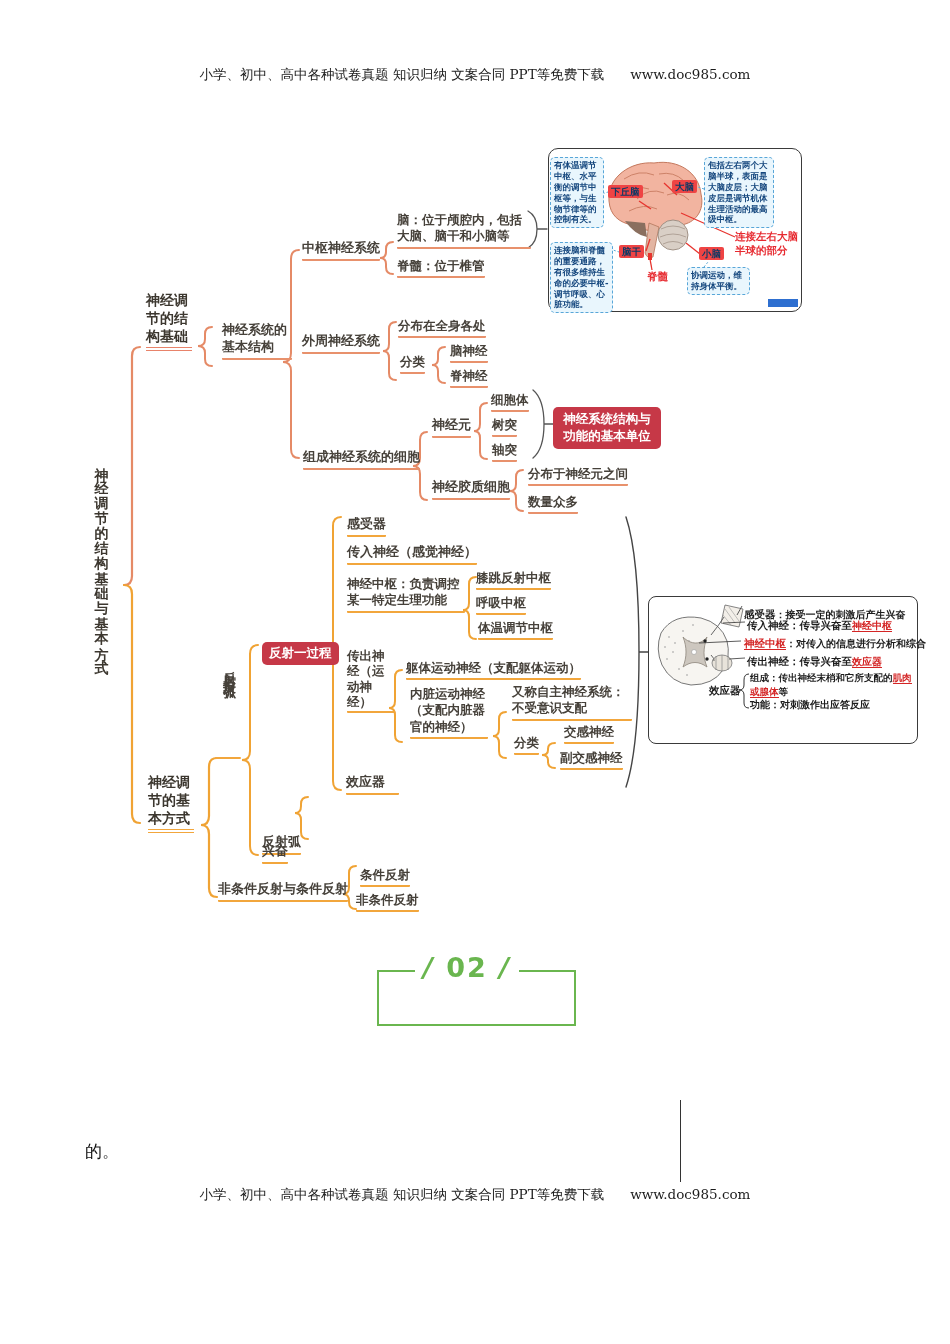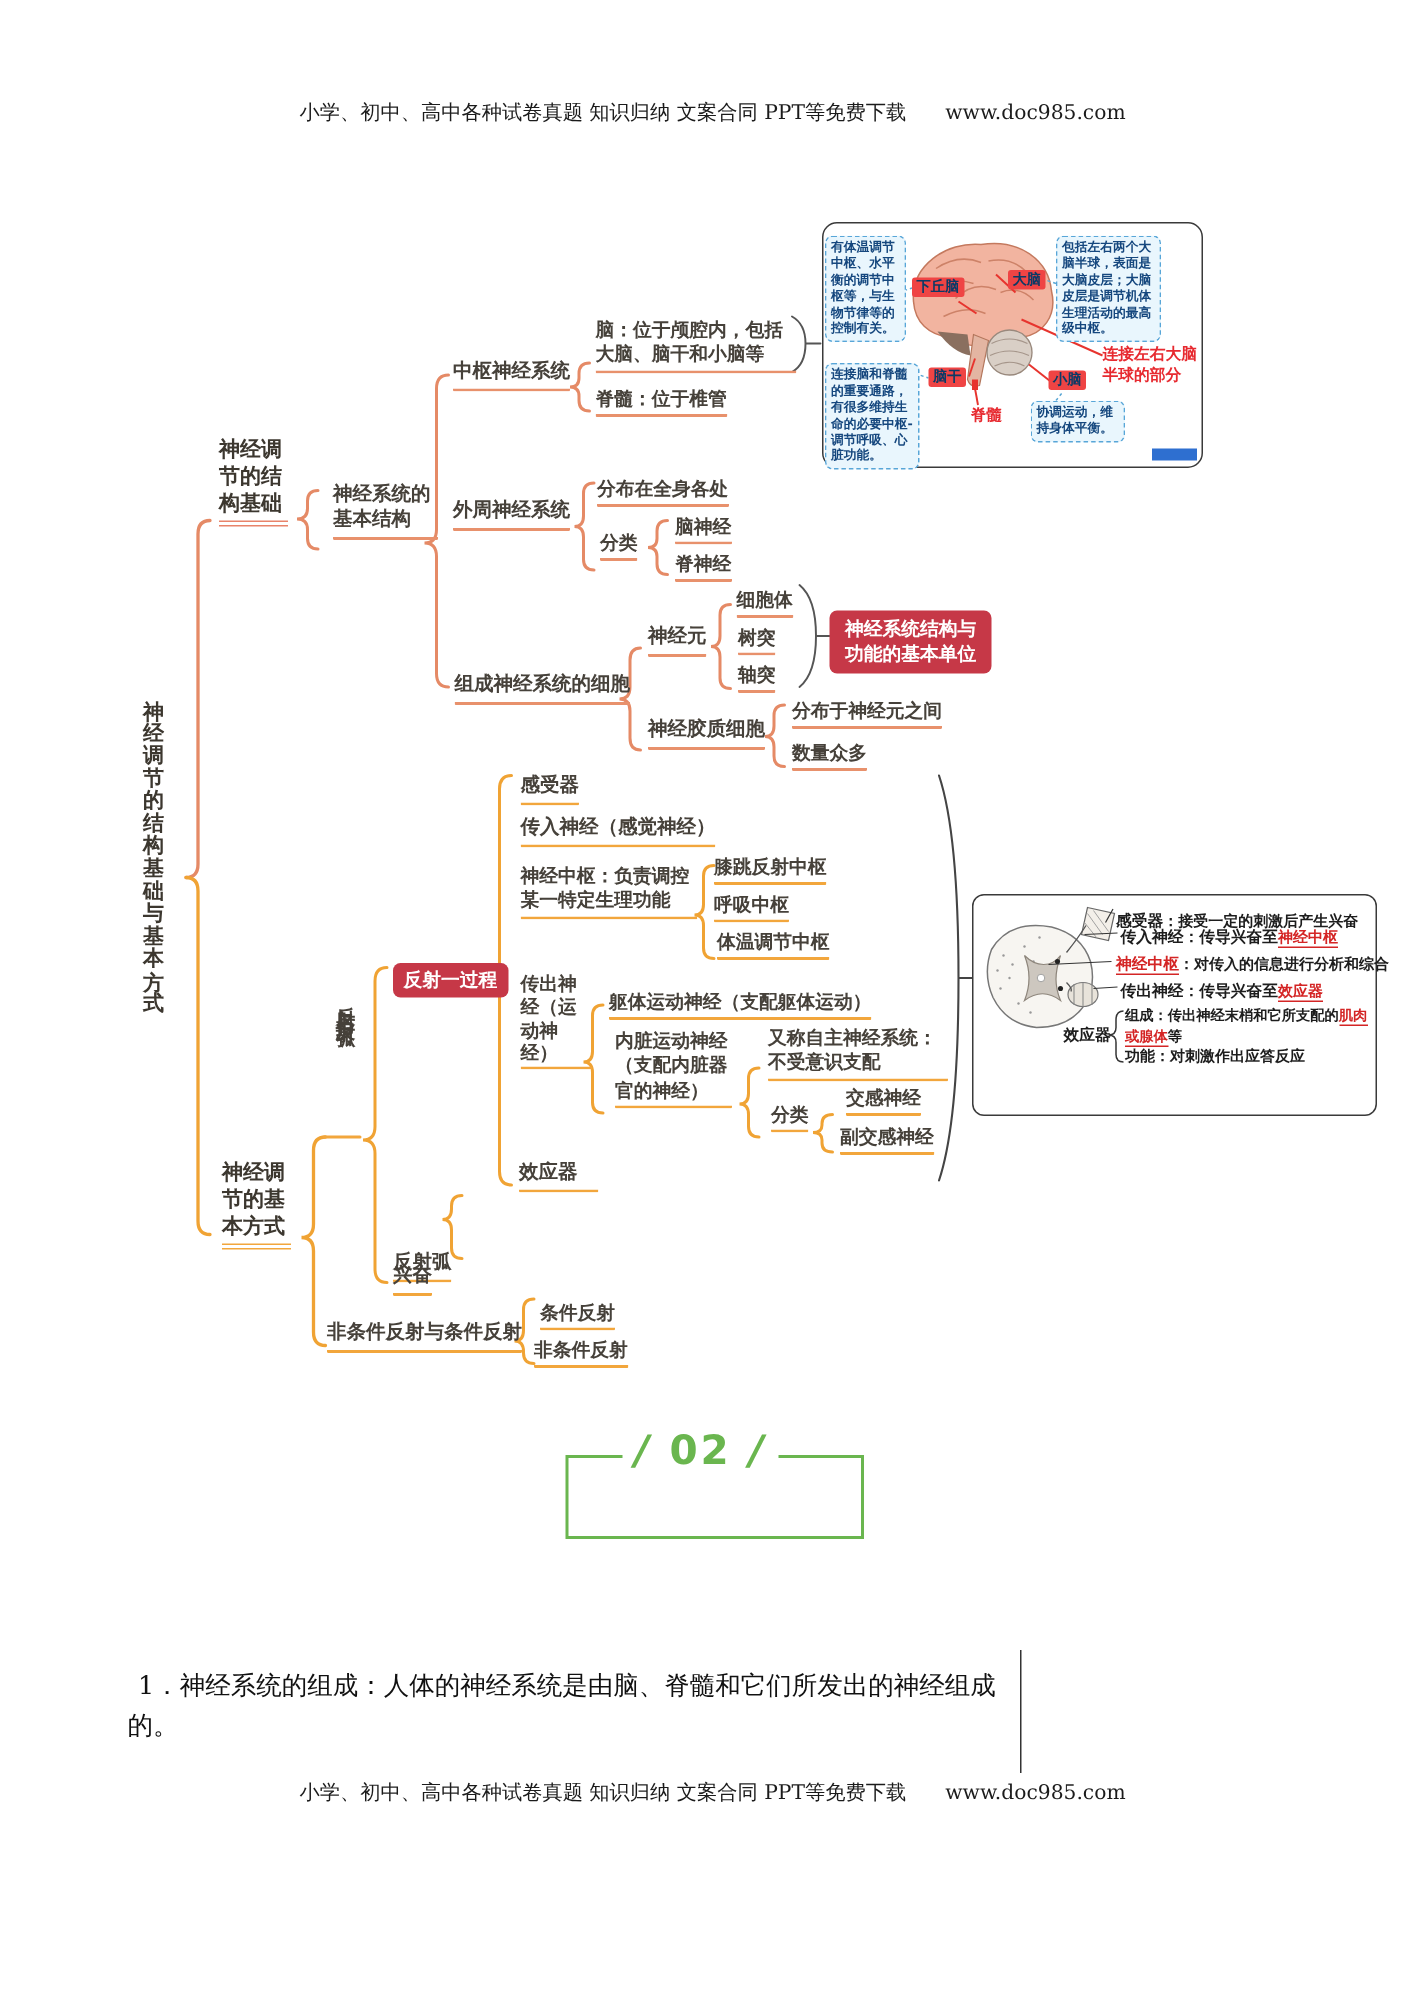--- a/index.html
+++ b/index.html
@@ -221,21 +221,20 @@
     <div class="rl" style="left:95px;top:40px;"><span class="rlb rred">神经中枢</span><span>：对传入的信息进行分析和综合</span></div>
     <div class="rl" style="left:98px;top:58px;"><span class="rlb">传出神经：传导兴奋至</span><span class="rred">效应器</span></div>
     <div class="rl rlb" style="left:60px;top:87px;">效应器</div>
     <div class="rl wrapblk" style="left:101px;top:74px;width:164px;font-size:9.5px;line-height:1.45;"><span>组成：传出神经末梢和它所支配的</span><span class="rred">肌肉或腺体</span><span>等</span></div>
     <div class="rl" style="left:101px;top:102px;">功能：对刺激作出应答反应</div>
   </div>
 
   <div class="sec-rect" style="left:377px;top:970px;width:195px;height:52px;"></div>
   <div class="sec-num" style="left:415px;top:954px;"><span class="sec-slash">/</span> <span>02</span> <span class="sec-slash">/</span></div>
 
-  <div class="kd-body" style="left:92px;top:1112px;">1．神经系统的组成：人体的神经系统是由脑、脊髓和它们所发出的神经组成</div>
   <div class="kd-body" style="left:85px;top:1139px;">的。</div>
   <div class="caret" style="left:680px;top:1100px;height:82px;"></div>
 
   <div class="hf" style="top:1186px;">
     <span>小学、初中、高中各种试卷真题 知识归纳 文案合同 PPT等免费下载</span><span class="url">www.doc985.com</span>
   </div>
 
 </div>
 
 </body></html>

